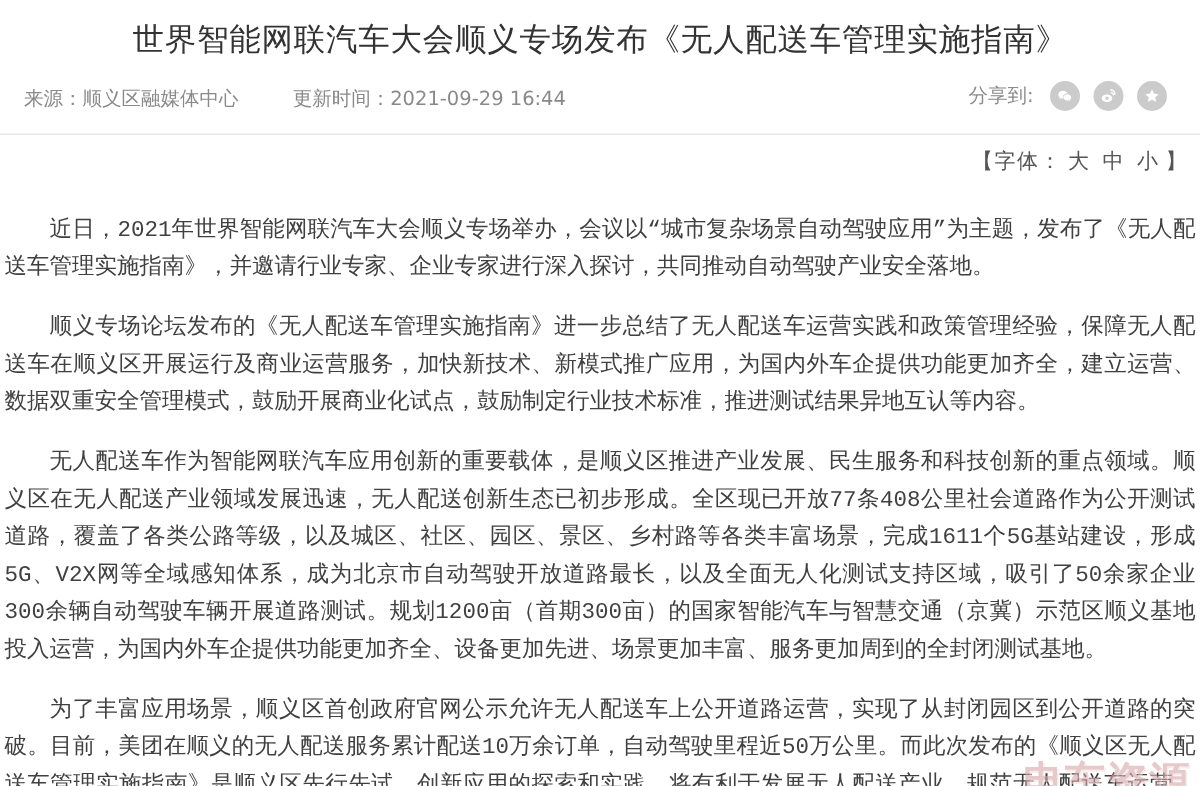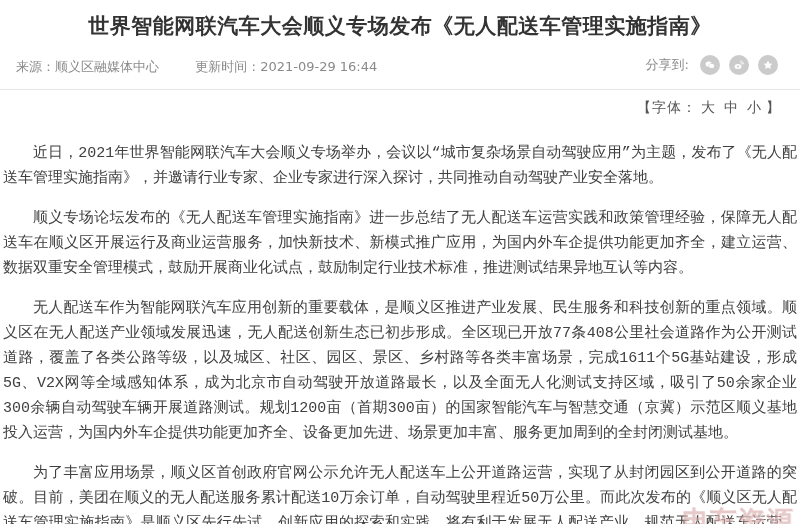--- a/index.html
+++ b/index.html
@@ -8,21 +8,21 @@
     width: 800px; height: 524px;
     background: #ffffff;
     font-family: "DejaVu Sans", "Liberation Sans", sans-serif;
     overflow: hidden;
     position: relative;
   }
   .page { width: 800px; height: 524px; position: relative; }
 
   h1.title {
     font-size: 21px;
-    font-weight: 700;
+    font-weight: 400;
     color: #333333;
     text-align: center;
     margin: 13px 20px 16px;
     letter-spacing: 0.5px;
     line-height: 1.3;
   }
 
   .meta-row {
     position: relative;
     height: 24px;
@@ -32,21 +32,20 @@
   .meta-center {
     text-align: left;
     line-height: 22px;
   }
   .meta-item { display: inline-block; margin: 0 16px; white-space: nowrap; }
 
   .share {
     position: absolute;
     right: 22px; top: -2px;
     display: flex;
-    align-items: center;
     gap: 9px;
     line-height: 22px;
   }
   .share-label { margin-right: 2px; }
   .share-icon {
     width: 20px; height: 20px;
     border-radius: 50%;
     background: #cbcbcb;
     display: inline-flex;
     align-items: center;
@@ -55,21 +54,21 @@
   }
 
   hr.divider {
     border: 0;
     border-top: 1px solid #e7e7e7;
     margin: 9px 0 0 0;
   }
 
   .font-row {
     text-align: right;
-    padding: 9px 19px 0 0;
+    padding: 9px 8px 0 0;
     font-size: 14px;
     color: #555555;
     letter-spacing: 1px;
   }
   .font-row a {
     color: #555555;
     text-decoration: none;
     cursor: pointer;
     margin: 0 4px;
   }

